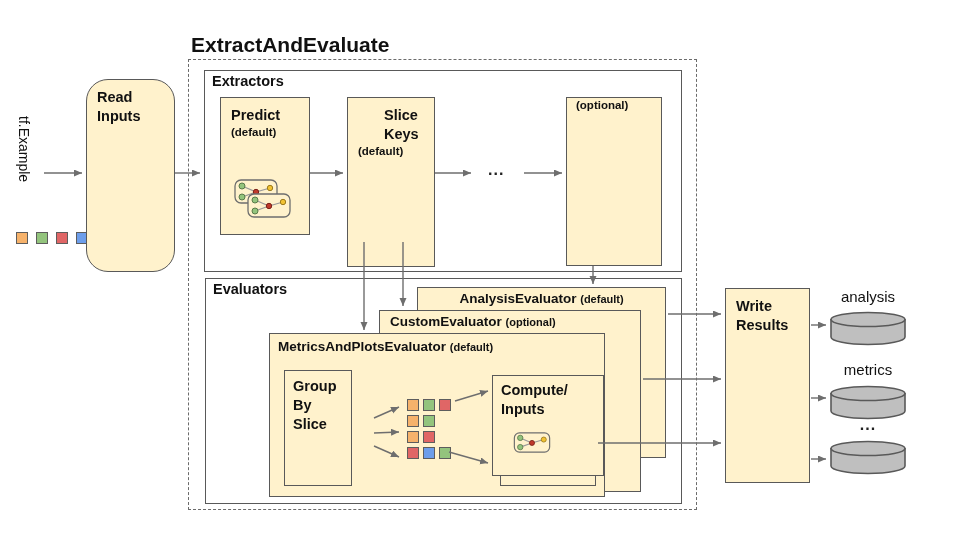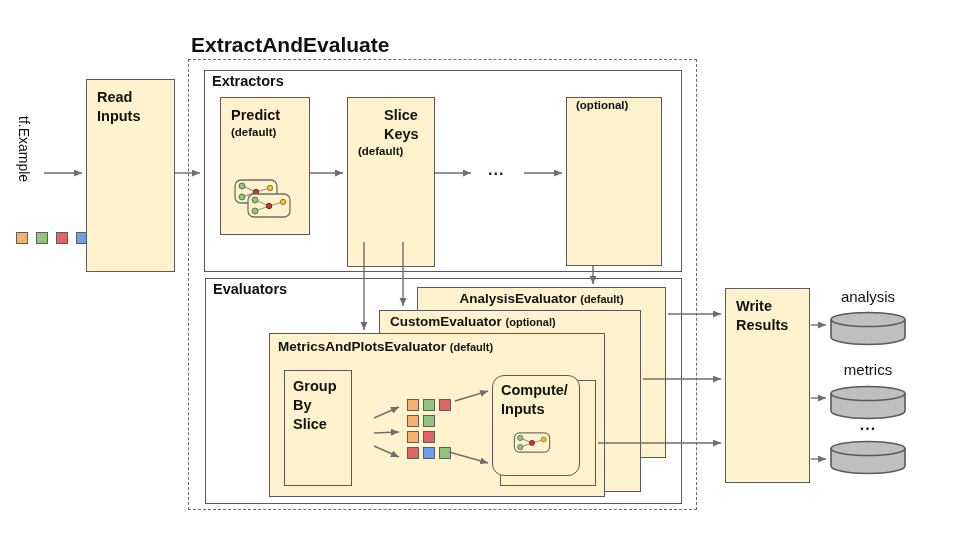--- a/index.html
+++ b/index.html
@@ -40,21 +40,21 @@
   <div class="abs v-label" style="left:16px;top:116px;height:125px;">tf.Example</div>
   <div class="abs legend" style="left:16px;top:232px;">
       <div class="sq-row">
         <span class="sq" style="background: var(--c-orange);"></span>
         <span class="sq" style="background: var(--c-green);"></span>
         <span class="sq" style="background: var(--c-red);"></span>
         <span class="sq" style="background: var(--c-blue);"></span>
       </div>
     </div>
 
-  <div class="abs cream" style="left:86px;top:79px;width:89px;height:193px;">
+  <div class="abs cream" style="left:86px;top:79px;width:89px;height:193px;border-radius:22px;">
     <div class="box-title pad">Read Inputs</div>
   </div>
 
   <div class="abs dashed" style="left:188px;top:59px;width:509px;height:451px;"></div>
 
   <div class="abs outline" style="left:204px;top:70px;width:478px;height:202px;">
     <div class="section-label" style="padding:2px 0 0 7px;">Extractors</div>
   </div>
 
   <div class="abs cream" style="left:220px;top:97px;width:90px;height:138px;">
@@ -136,21 +136,21 @@
         <span class="sq" style="background: var(--c-red);"></span>
       </div>
       <div class="sq-row">
         <span class="sq" style="background: var(--c-red);"></span>
         <span class="sq" style="background: var(--c-blue);"></span>
         <span class="sq" style="background: var(--c-green);"></span>
       </div>
     </div>
 
   <div class="abs outline" style="left:500px;top:380px;width:96px;height:106px;z-index:4;background:var(--c-box_fill);"></div>
-  <div class="abs outline" style="left:492px;top:375px;width:88px;height:101px;z-index:5;background:var(--c-box_fill);border-radius:12px;">
+  <div class="abs outline" style="left:492px;top:375px;width:112px;height:101px;z-index:5;background:var(--c-box_fill);">
     <div class="box-title" style="padding:5px 0 0 8px;">
       <span style="display:block;">Compute/</span>
       <span style="display:block;">Inputs</span>
     </div>
     <svg style="margin:13px 0 0 20px;" width="38" height="21" viewBox="0 0 44 25">
       <rect x="1" y="1" width="42" height="23" rx="6" fill="none" stroke="#6e6e6e" stroke-width="1.4"></rect>
       <line x1="8" y1="7" x2="22" y2="13" stroke="#999" stroke-width="1.3"></line>
       <line x1="8" y1="18" x2="22" y2="13" stroke="#999" stroke-width="1.3"></line>
       <line x1="22" y1="13" x2="36" y2="9" stroke="#999" stroke-width="1.3"></line>
       <circle cx="8" cy="7" r="3.2" fill="#93C47D" stroke="#5a7a4a" stroke-width="1"></circle>

